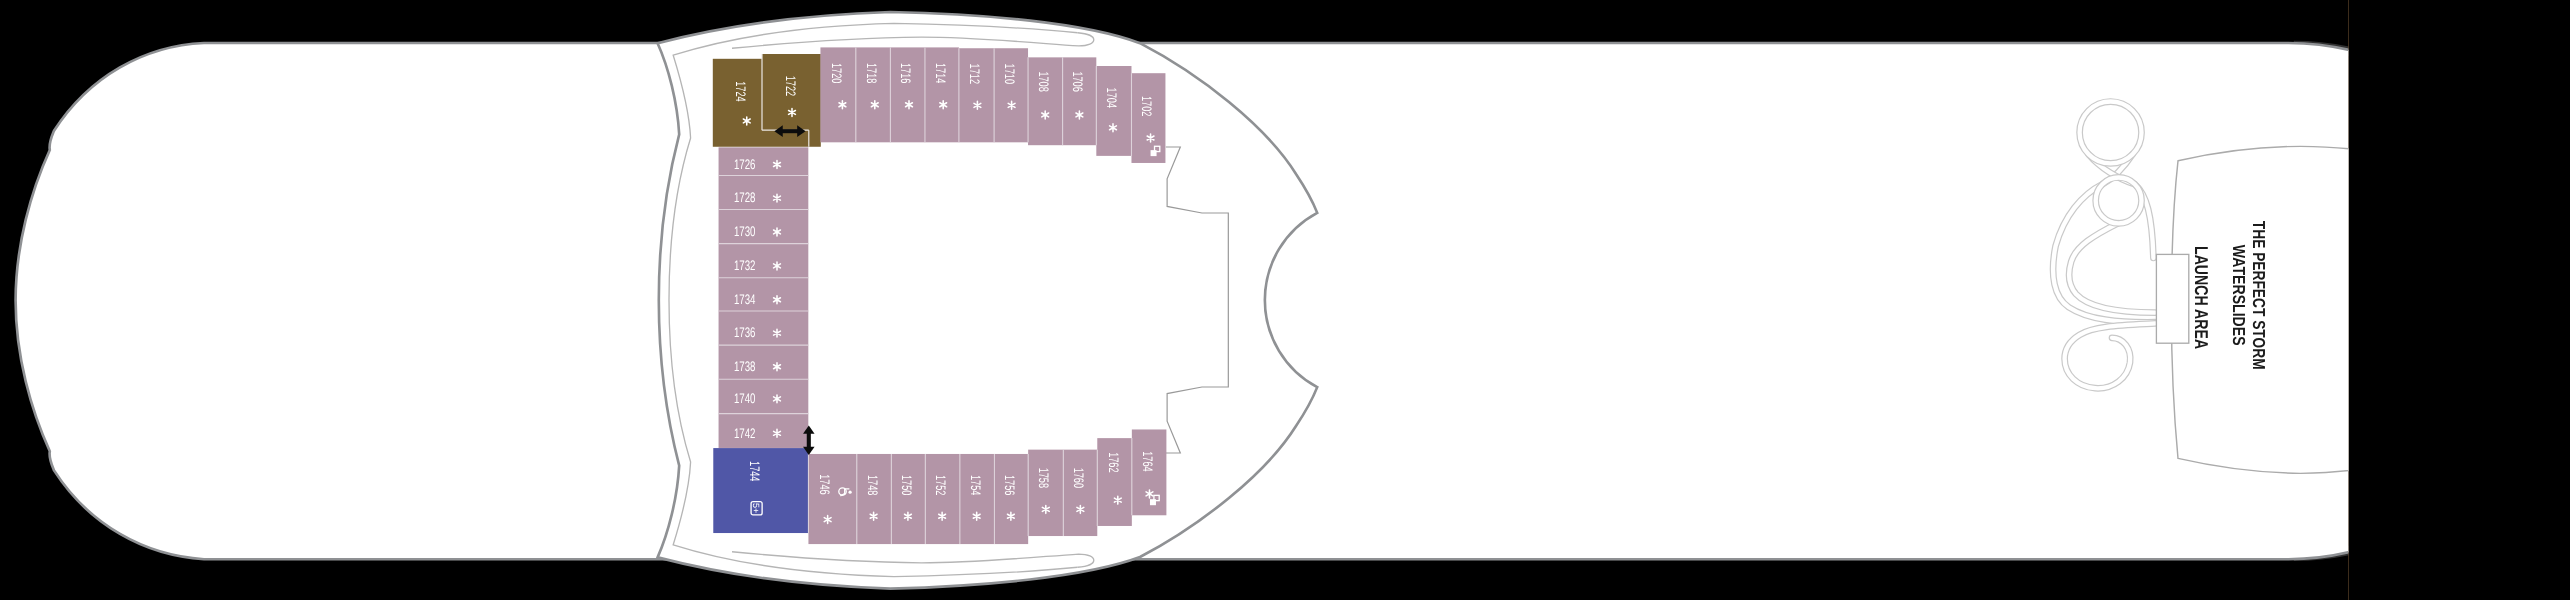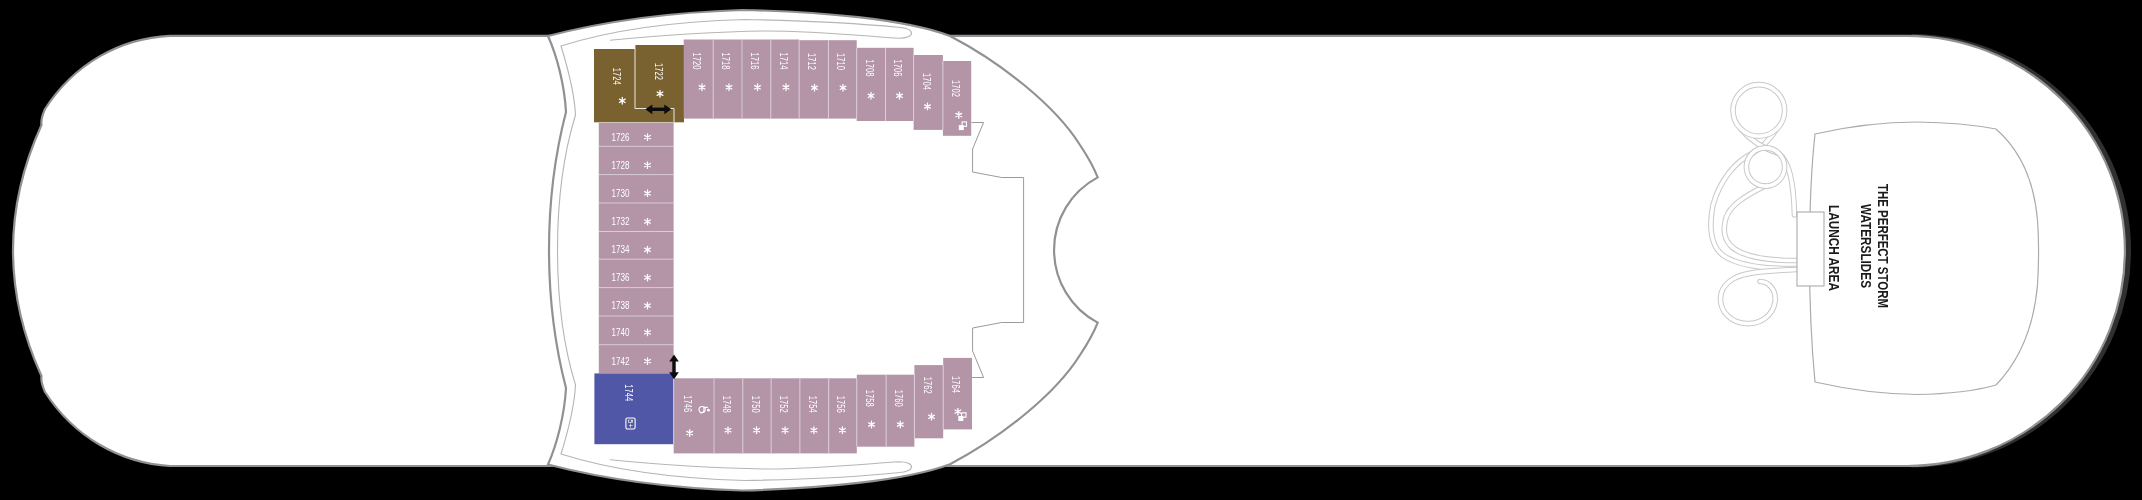--- a/index.html
+++ b/index.html
@@ -1,16 +1,16 @@
 <!DOCTYPE html>
 <html><head>
 <meta charset="utf-8">
 <style>
   html,body{margin:0;padding:0;background:#000;}
-  #wrap{position:relative;width:2142px;height:500px;background:#fdba74;overflow:hidden;}
+  #wrap{position:relative;width:1957px;height:500px;background:#fdba74;overflow:hidden;}
   svg{position:absolute;top:0;left:0;}
   text{font-family:"Liberation Sans",sans-serif;}
 </style>
 </head>
 <body>
 <div id="wrap">
 <svg width="2142" height="500" viewBox="0 0 2142 500">
 <defs>
   <g id="ast" stroke="#fff" stroke-width="1.3" stroke-linecap="round">
     <path d="M 0 -3.3 V 3.3 M -2.85 -1.65 L 2.85 1.65 M -2.85 1.65 L 2.85 -1.65"></path>

